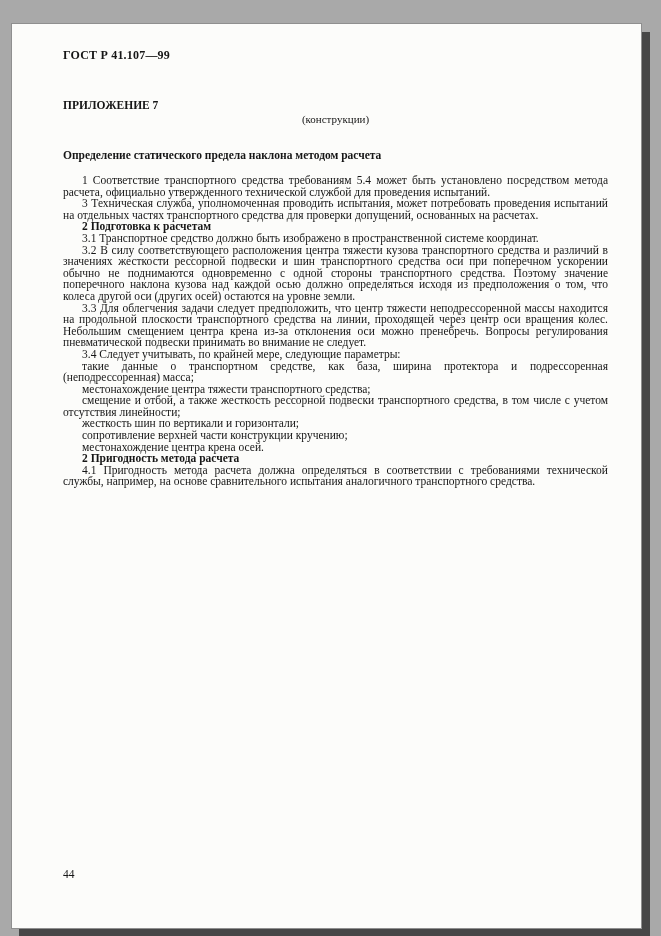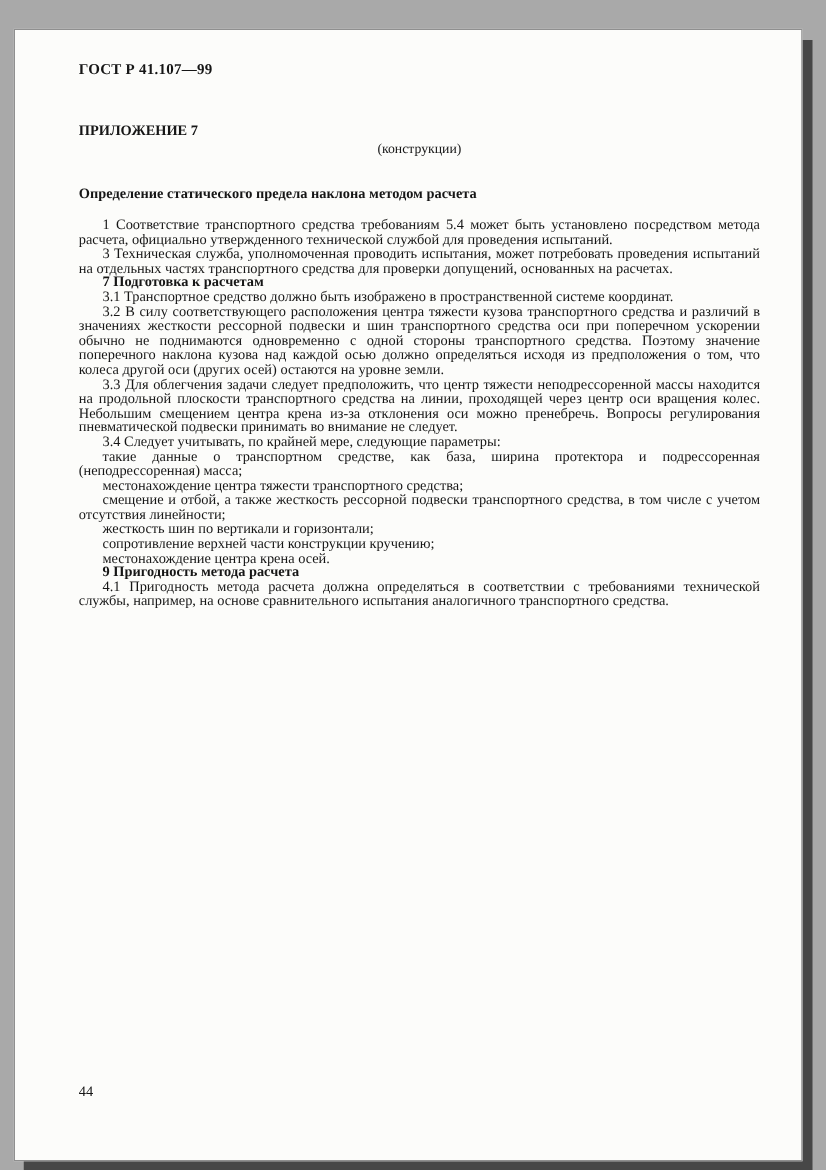--- a/index.html
+++ b/index.html
@@ -71,29 +71,29 @@
   <div class="doc-header">ГОСТ Р 41.107—99</div>
 
   <div class="appendix-label">ПРИЛОЖЕНИЕ 7</div>
   <div class="appendix-note">(конструкции)</div>
 
   <div class="title">Определение статического предела наклона методом расчета</div>
 
   <div class="body">
     <p class="para">1 Соответствие транспортного средства требованиям 5.4 может быть установлено посредством метода расчета, официально утвержденного технической службой для проведения испытаний.</p>
     <p class="para">3 Техническая служба, уполномоченная проводить испытания, может потребовать проведения испытаний на отдельных частях транспортного средства для проверки допущений, основанных на расчетах.</p>
-    <p class="para bold">7 Подготовка к расчетам</p>
+    <p class="para bold">2 Подготовка к расчетам</p>
     <p class="para">3.1 Транспортное средство должно быть изображено в пространственной системе координат.</p>
     <p class="para">3.2 В силу соответствующего расположения центра тяжести кузова транспортного средства и различий в значениях жесткости рессорной подвески и шин транспортного средства оси при поперечном ускорении обычно не поднимаются одновременно с одной стороны транспортного средства. Поэтому значение поперечного наклона кузова над каждой осью должно определяться исходя из предположения о том, что колеса другой оси (других осей) остаются на уровне земли.</p>
     <p class="para">3.3 Для облегчения задачи следует предположить, что центр тяжести неподрессоренной массы находится на продольной плоскости транспортного средства на линии, проходящей через центр оси вращения колес. Небольшим смещением центра крена из-за отклонения оси можно пренебречь. Вопросы регулирования пневматической подвески принимать во внимание не следует.</p>
     <p class="para">3.4 Следует учитывать, по крайней мере, следующие параметры:</p>
     <p class="para">такие данные о транспортном средстве, как база, ширина протектора и подрессоренная (неподрессоренная) масса;</p>
     <p class="para">местонахождение центра тяжести транспортного средства;</p>
     <p class="para">смещение и отбой, а также жесткость рессорной подвески транспортного средства, в том числе с учетом отсутствия линейности;</p>
     <p class="para">жесткость шин по вертикали и горизонтали;</p>
     <p class="para">сопротивление верхней части конструкции кручению;</p>
     <p class="para">местонахождение центра крена осей.</p>
-    <p class="para bold">9 Пригодность метода расчета</p>
+    <p class="para bold">2 Пригодность метода расчета</p>
     <p class="para">4.1 Пригодность метода расчета должна определяться в соответствии с требованиями технической службы, например, на основе сравнительного испытания аналогичного транспортного средства.</p>
   </div>
 
   <div class="page-number">44</div>
 </div>
 
 </body></html>

